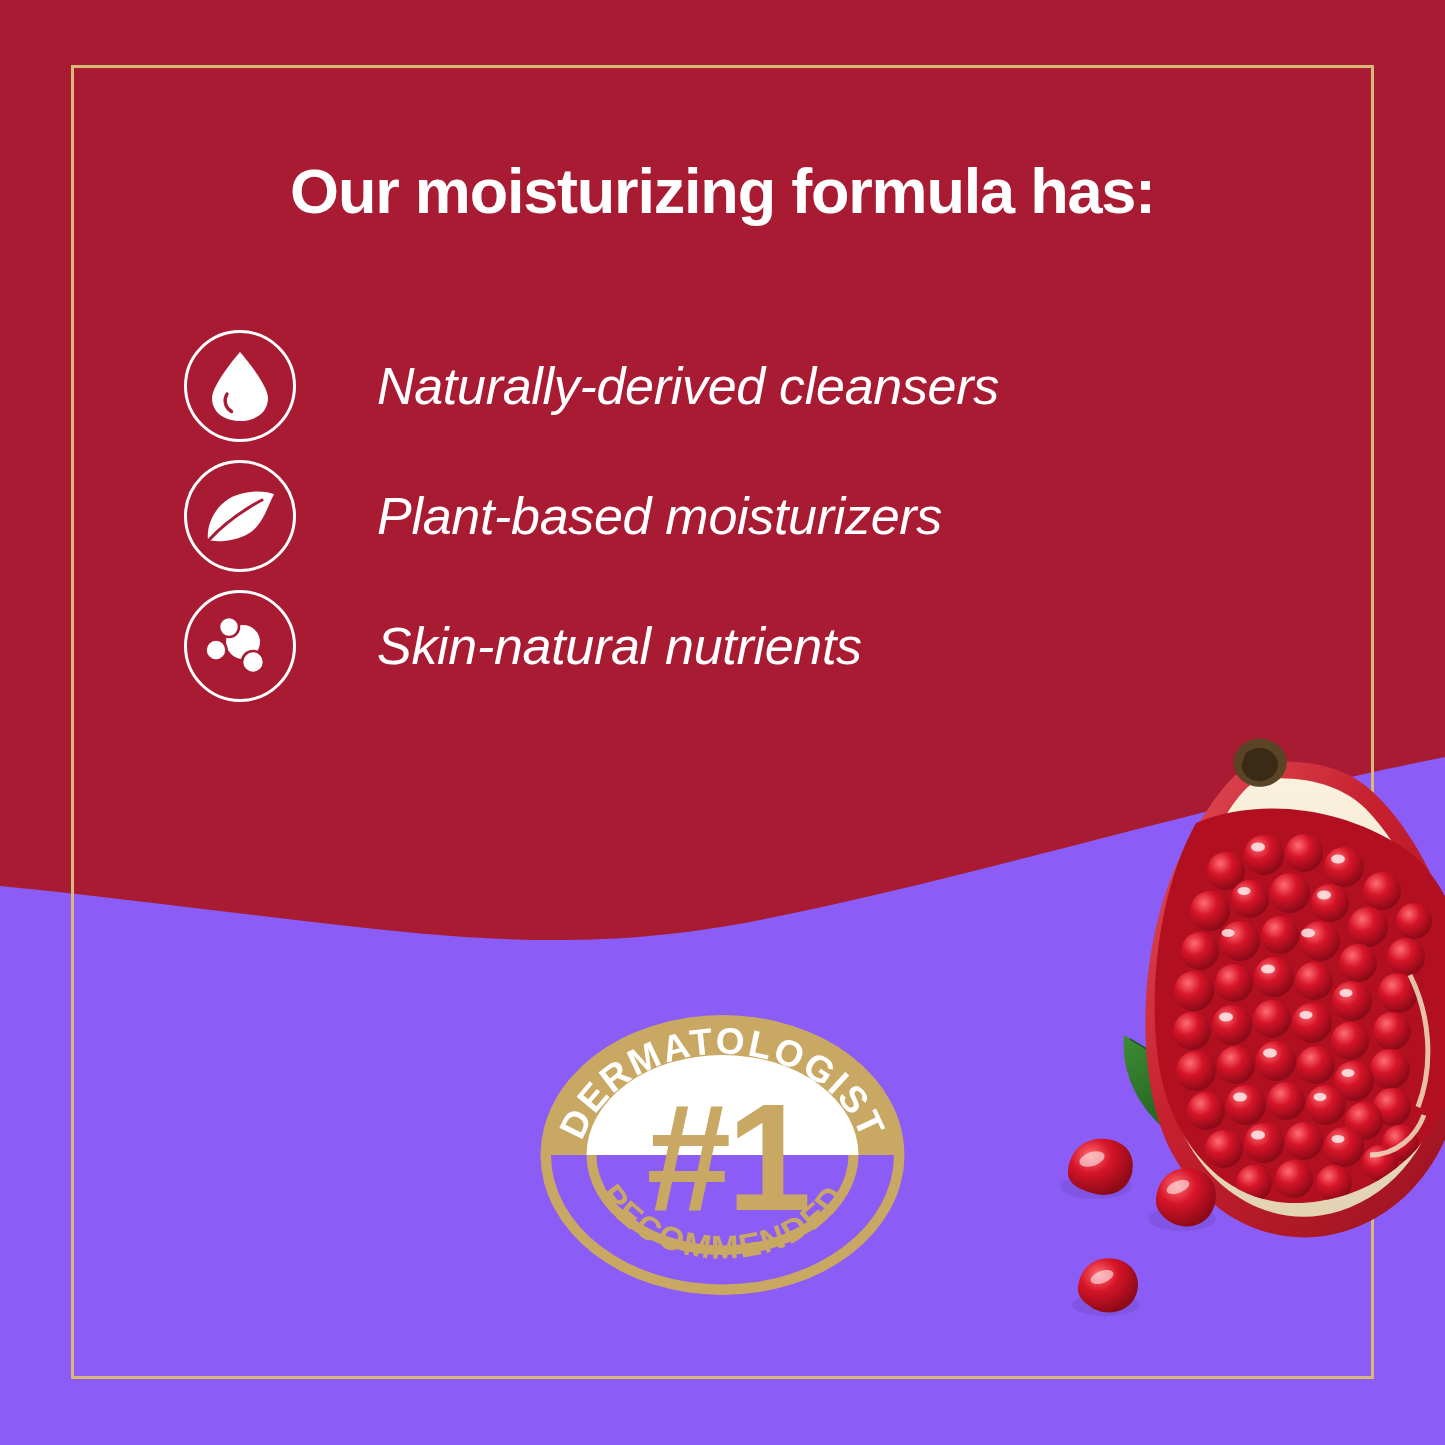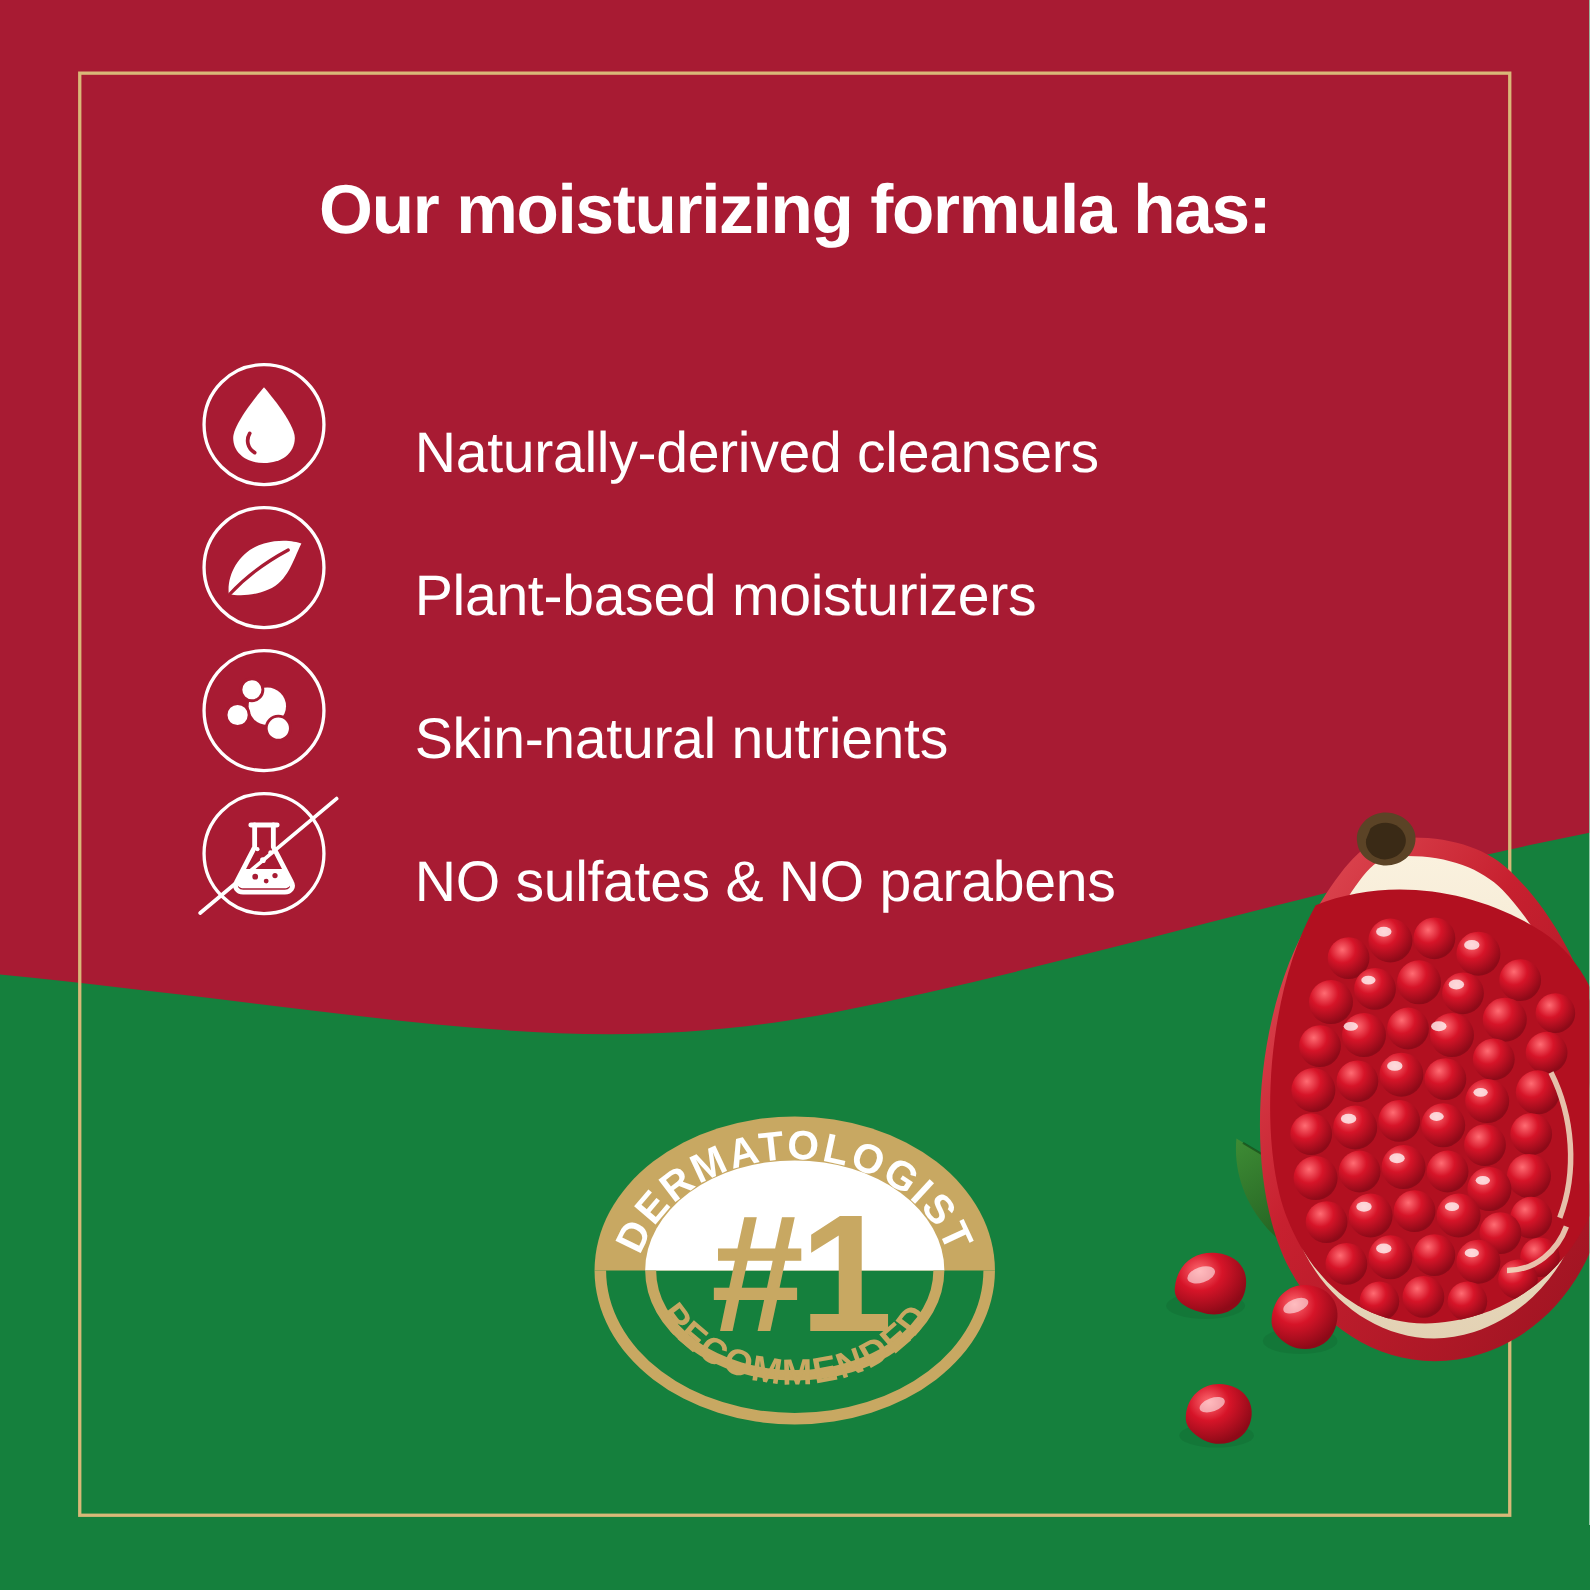--- a/index.html
+++ b/index.html
@@ -5,21 +5,21 @@
   html, body {
     margin: 0;
     padding: 0;
     background: #ffffff;
   }
   #stage {
     position: relative;
     width: 1445px;
     height: 1445px;
     overflow: hidden;
-    background: #15803d;
+    background: #8b5cf6;
     font-family: "Liberation Sans", sans-serif;
   }
 
   
   .red-banner {
     position: absolute;
     left: 0;
     top: 0;
     width: 1445px;
     height: 960px;
@@ -55,23 +55,24 @@
 
   
   .benefits {
     position: absolute;
     left: 184px;
     top: 330px;
     width: 1100px;
   }
   .benefit-row {
     display: flex;
-    align-items: flex-end;
+    align-items: center;
     height: 112px;
     margin-bottom: 18px;
+    font-style: italic;
   }
   .benefit-icon {
     flex: 0 0 auto;
     width: 112px;
     height: 112px;
     border: 3px solid #ffffff;
     border-radius: 50%;
     position: relative;
     box-sizing: border-box;
     display: flex;
@@ -153,43 +154,20 @@
           <circle cx="11" cy="34" r="10.5" fill="#ffffff"></circle>
           <circle cx="48" cy="46" r="11" fill="#ffffff"></circle>
           <circle cx="24" cy="11" r="10" fill="none" stroke="#A81B33" stroke-width="2.6"></circle>
           <circle cx="11" cy="34" r="10.5" fill="none" stroke="#A81B33" stroke-width="2.6"></circle>
           <circle cx="48" cy="46" r="11" fill="none" stroke="#A81B33" stroke-width="2.6"></circle>
         </svg>
       </span>
       <span class="benefit-label">Skin-natural nutrients</span>
     </div>
 
-    <div class="benefit-row">
-      <span class="benefit-icon">
-        <svg width="112" height="112" viewBox="0 0 112 112">
-
-          <g fill="none" stroke="#ffffff" stroke-width="4.4" stroke-linejoin="round" stroke-linecap="round">
-            <path d="M44 30 L68 30"></path>
-            <path d="M47.5 30 L47.5 50 L31 82 C28.5 86.5 31.5 91 37 91 L75 91 C80.5 91 83.5 86.5 81 82 L64.5 50 L64.5 30"></path>
-          </g>
-
-          <path d="M38 70 L74 70 L79 80 C81.5 84.8 79 87.5 74.5 87.5 L37.5 87.5 C33 87.5 30.5 84.8 33 80 Z" fill="#ffffff"></path>
-
-          <circle cx="48" cy="77" r="2.6" fill="#A81B33"></circle>
-          <circle cx="58" cy="81" r="2.2" fill="#A81B33"></circle>
-          <circle cx="66" cy="76" r="2.4" fill="#A81B33"></circle>
-          <circle cx="55" cy="62" r="2.6" fill="#ffffff"></circle>
-          <circle cx="62" cy="55" r="2.1" fill="#ffffff"></circle>
-          <circle cx="50" cy="52" r="1.9" fill="#ffffff"></circle>
-
-          <line x1="-2" y1="110" x2="122" y2="6" stroke="#ffffff" stroke-width="3.4" stroke-linecap="round"></line>
-        </svg>
-      </span>
-      <span class="benefit-label">NO sulfates &amp; NO parabens</span>
-    </div>
 
   </div>
 
   <div class="derm-badge">
     <svg viewBox="0 0 375 290" aria-hidden="true">
       <defs>
 
         <clipPath id="topHalfClip">
           <rect x="0" y="0" width="375" height="145"></rect>
         </clipPath>

